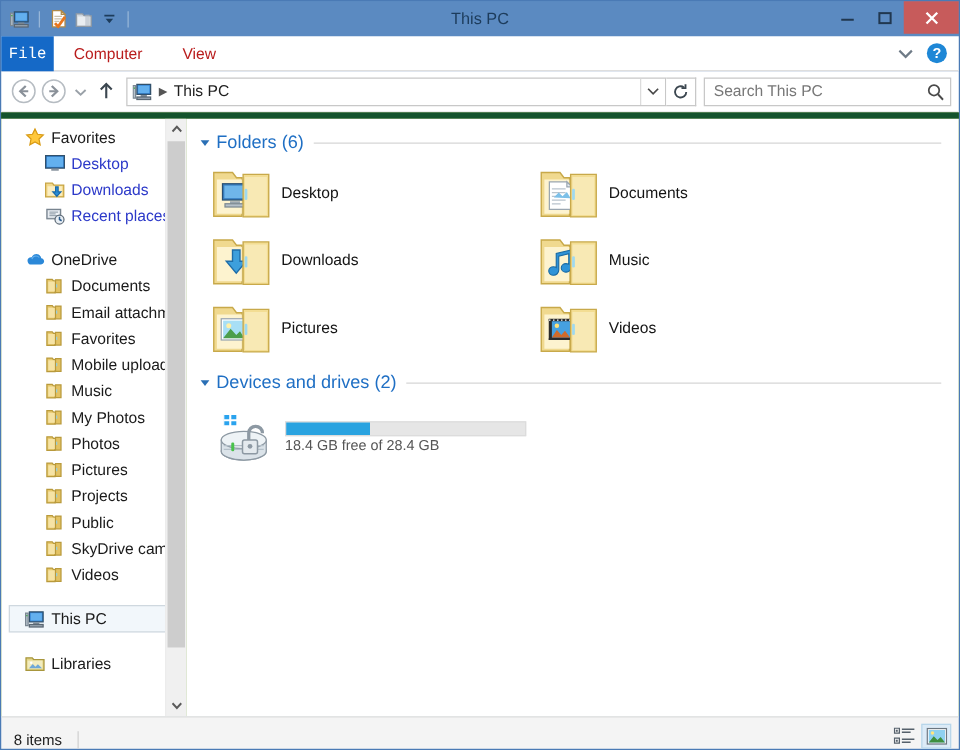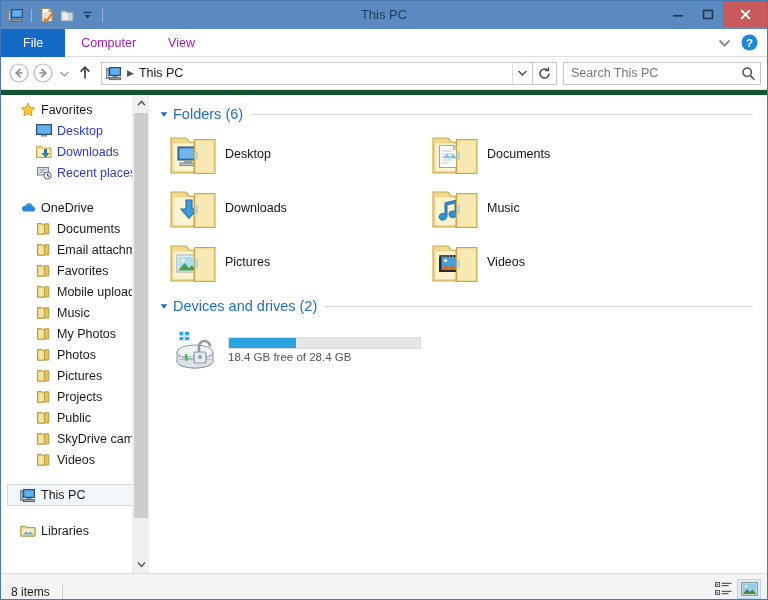--- a/index.html
+++ b/index.html
@@ -75,27 +75,28 @@
     background: #ffffff;
     display: flex;
     align-items: stretch;
     border-bottom: 1px solid #dedede;
     position: relative;
   }
   .tab {
     display: flex; align-items: center;
     padding: 12px 16px;
     font-size: 12.5px;
-    color: #a21caf;
+    color: #b91c1c;
     height: 28px;
   }
   .tab-file {
     background: #1569c7;
     color: #ffffff;
-    padding: 0 22px;
+    padding: 0 6px;
+    font-family: Liberation Mono, monospace;
   }
   .ribbon-right {
     position: absolute;
     right: 4px; top: 0;
     height: 28px;
     display: flex; align-items: center; gap: 8px;
     padding-right: 4px;
   }
   .chev-btn { width: 18px; height: 18px; display:flex; align-items:center; justify-content:center; }
   .help-btn { width: 18px; height: 18px; }

